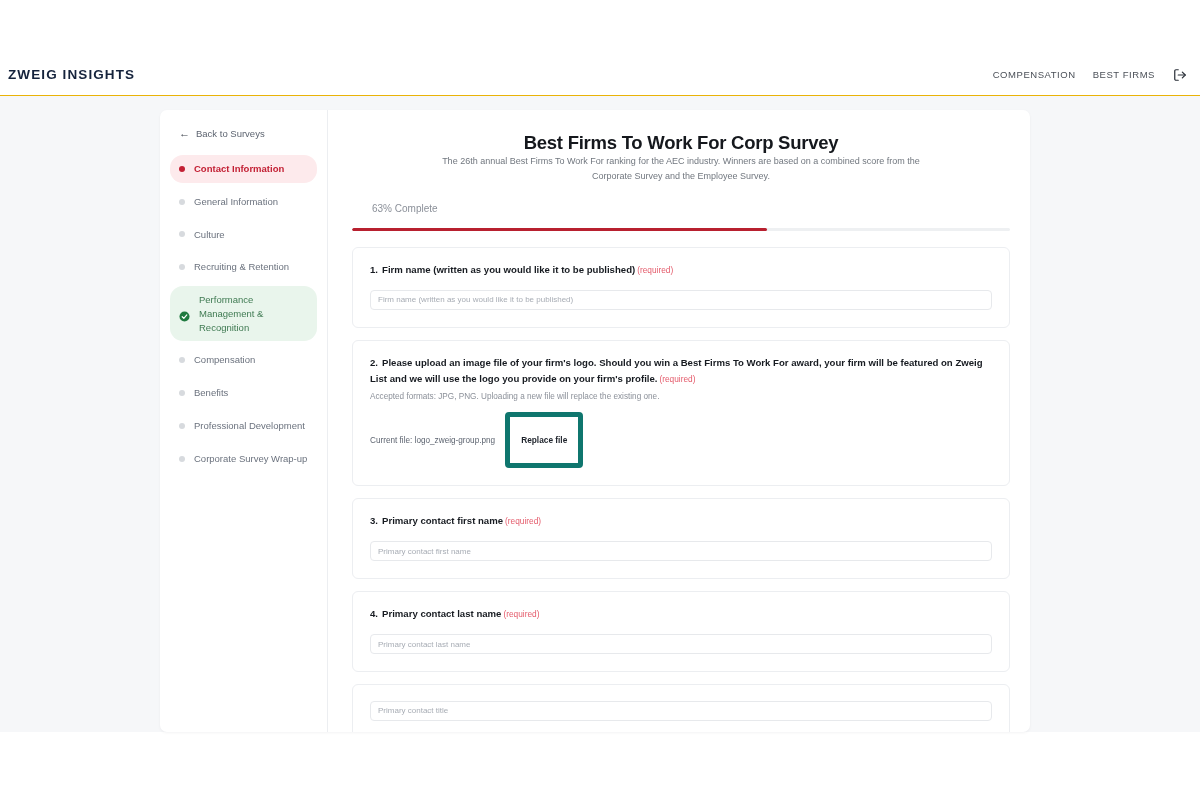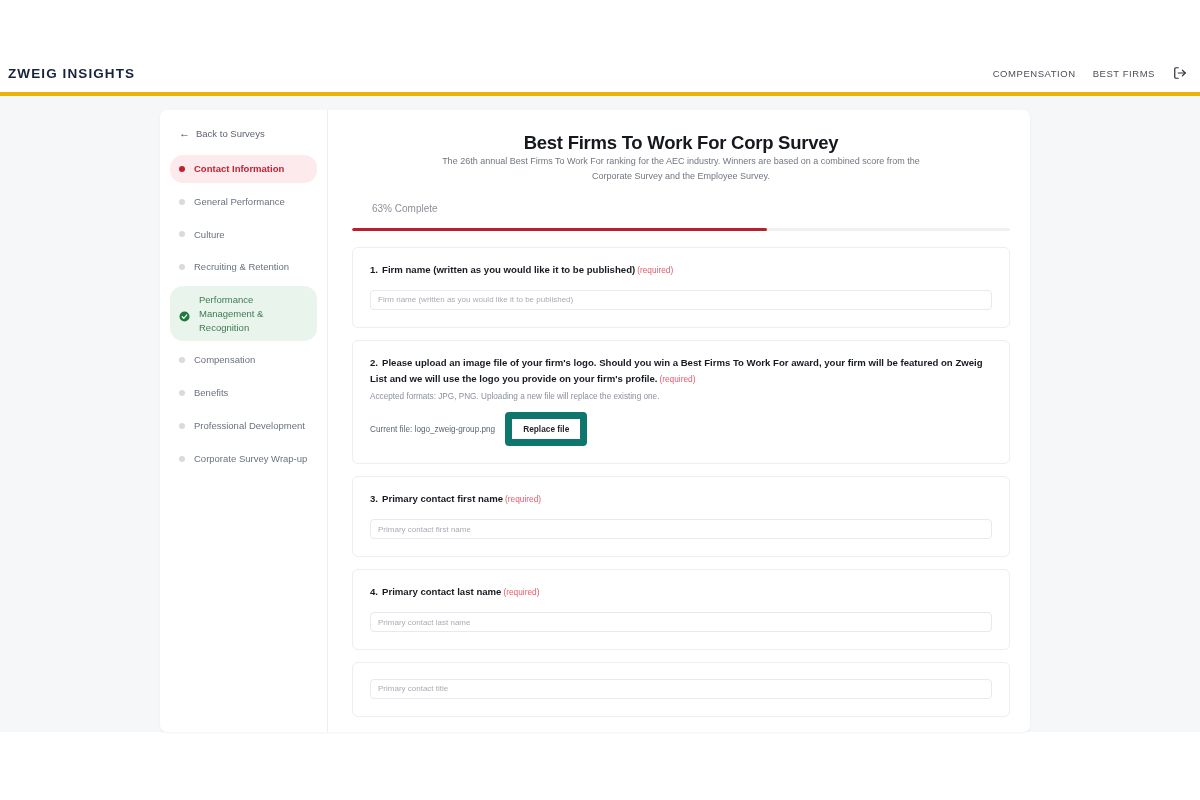--- a/index.html
+++ b/index.html
@@ -8,21 +8,21 @@
     background:#ffffff;
     font-family:"Liberation Sans", sans-serif;
     -webkit-font-smoothing:antialiased;
   }
   .page { width:1200px; height:800px; position:relative; overflow:hidden; background:#ffffff; }
 
   
   .header {
     position:absolute; top:54px; left:0; width:1200px; height:42px;
     background:#ffffff;
-    border-bottom:4px solid #eab308;
+    border-bottom:1px solid #eab308;
     display:flex; align-items:center;text-align:center;
   }
   .brand {
     margin-left:8px;
     font-size:13.5px; font-weight:bold; letter-spacing:1.1px;
     color:#15233c;
   }
   .header-nav {
     margin-left:auto; display:flex; align-items:center; gap:17px; padding-right:12px;
   }
@@ -117,24 +117,24 @@
     background:#fff;
     padding:0 7px;
     font-family:"Liberation Sans", sans-serif;
     font-size:8px; color:#20242a;
   }
   .qinput::placeholder { color:#a8adb5; }
   .helper { font-size:8.2px; color:#8b9099; margin-bottom:11px; margin-top:-3px; }
   .file-row { display:flex; align-items:center; gap:10px; }
   .file-name { font-size:8.2px; color:#5d6470; }
   .replace-btn {
-    border:7px solid #0f766e; border-radius:4px; background:#fff;
+    border:5px solid #0f766e; border-radius:4px; background:#fff;
     font-family:"Liberation Sans", sans-serif;
     font-size:8.3px; font-weight:bold; color:#1d222a;
-    padding:5px 11px; cursor:pointer;
+    padding:18px 11px; cursor:pointer;
   }
   .qcard.q2 .qtitle { margin-bottom:9px; }
 </style>
 </head>
 <body>
 
 <div class="page">
 
   <div class="header">
     <div class="brand">ZWEIG INSIGHTS</div>
@@ -161,21 +161,21 @@
         <span>Back to Surveys</span>
       </div>
 
       <div class="nav-item active">
         <span class="dot"></span>
         <span class="nav-label">Contact Information</span>
       </div>
 
       <div class="nav-item">
         <span class="dot"></span>
-        <span class="nav-label">General Performance</span>
+        <span class="nav-label">General Information</span>
       </div>
 
       <div class="nav-item">
         <span class="dot"></span>
         <span class="nav-label">Culture</span>
       </div>
 
       <div class="nav-item">
         <span class="dot"></span>
         <span class="nav-label">Recruiting &amp; Retention</span>

